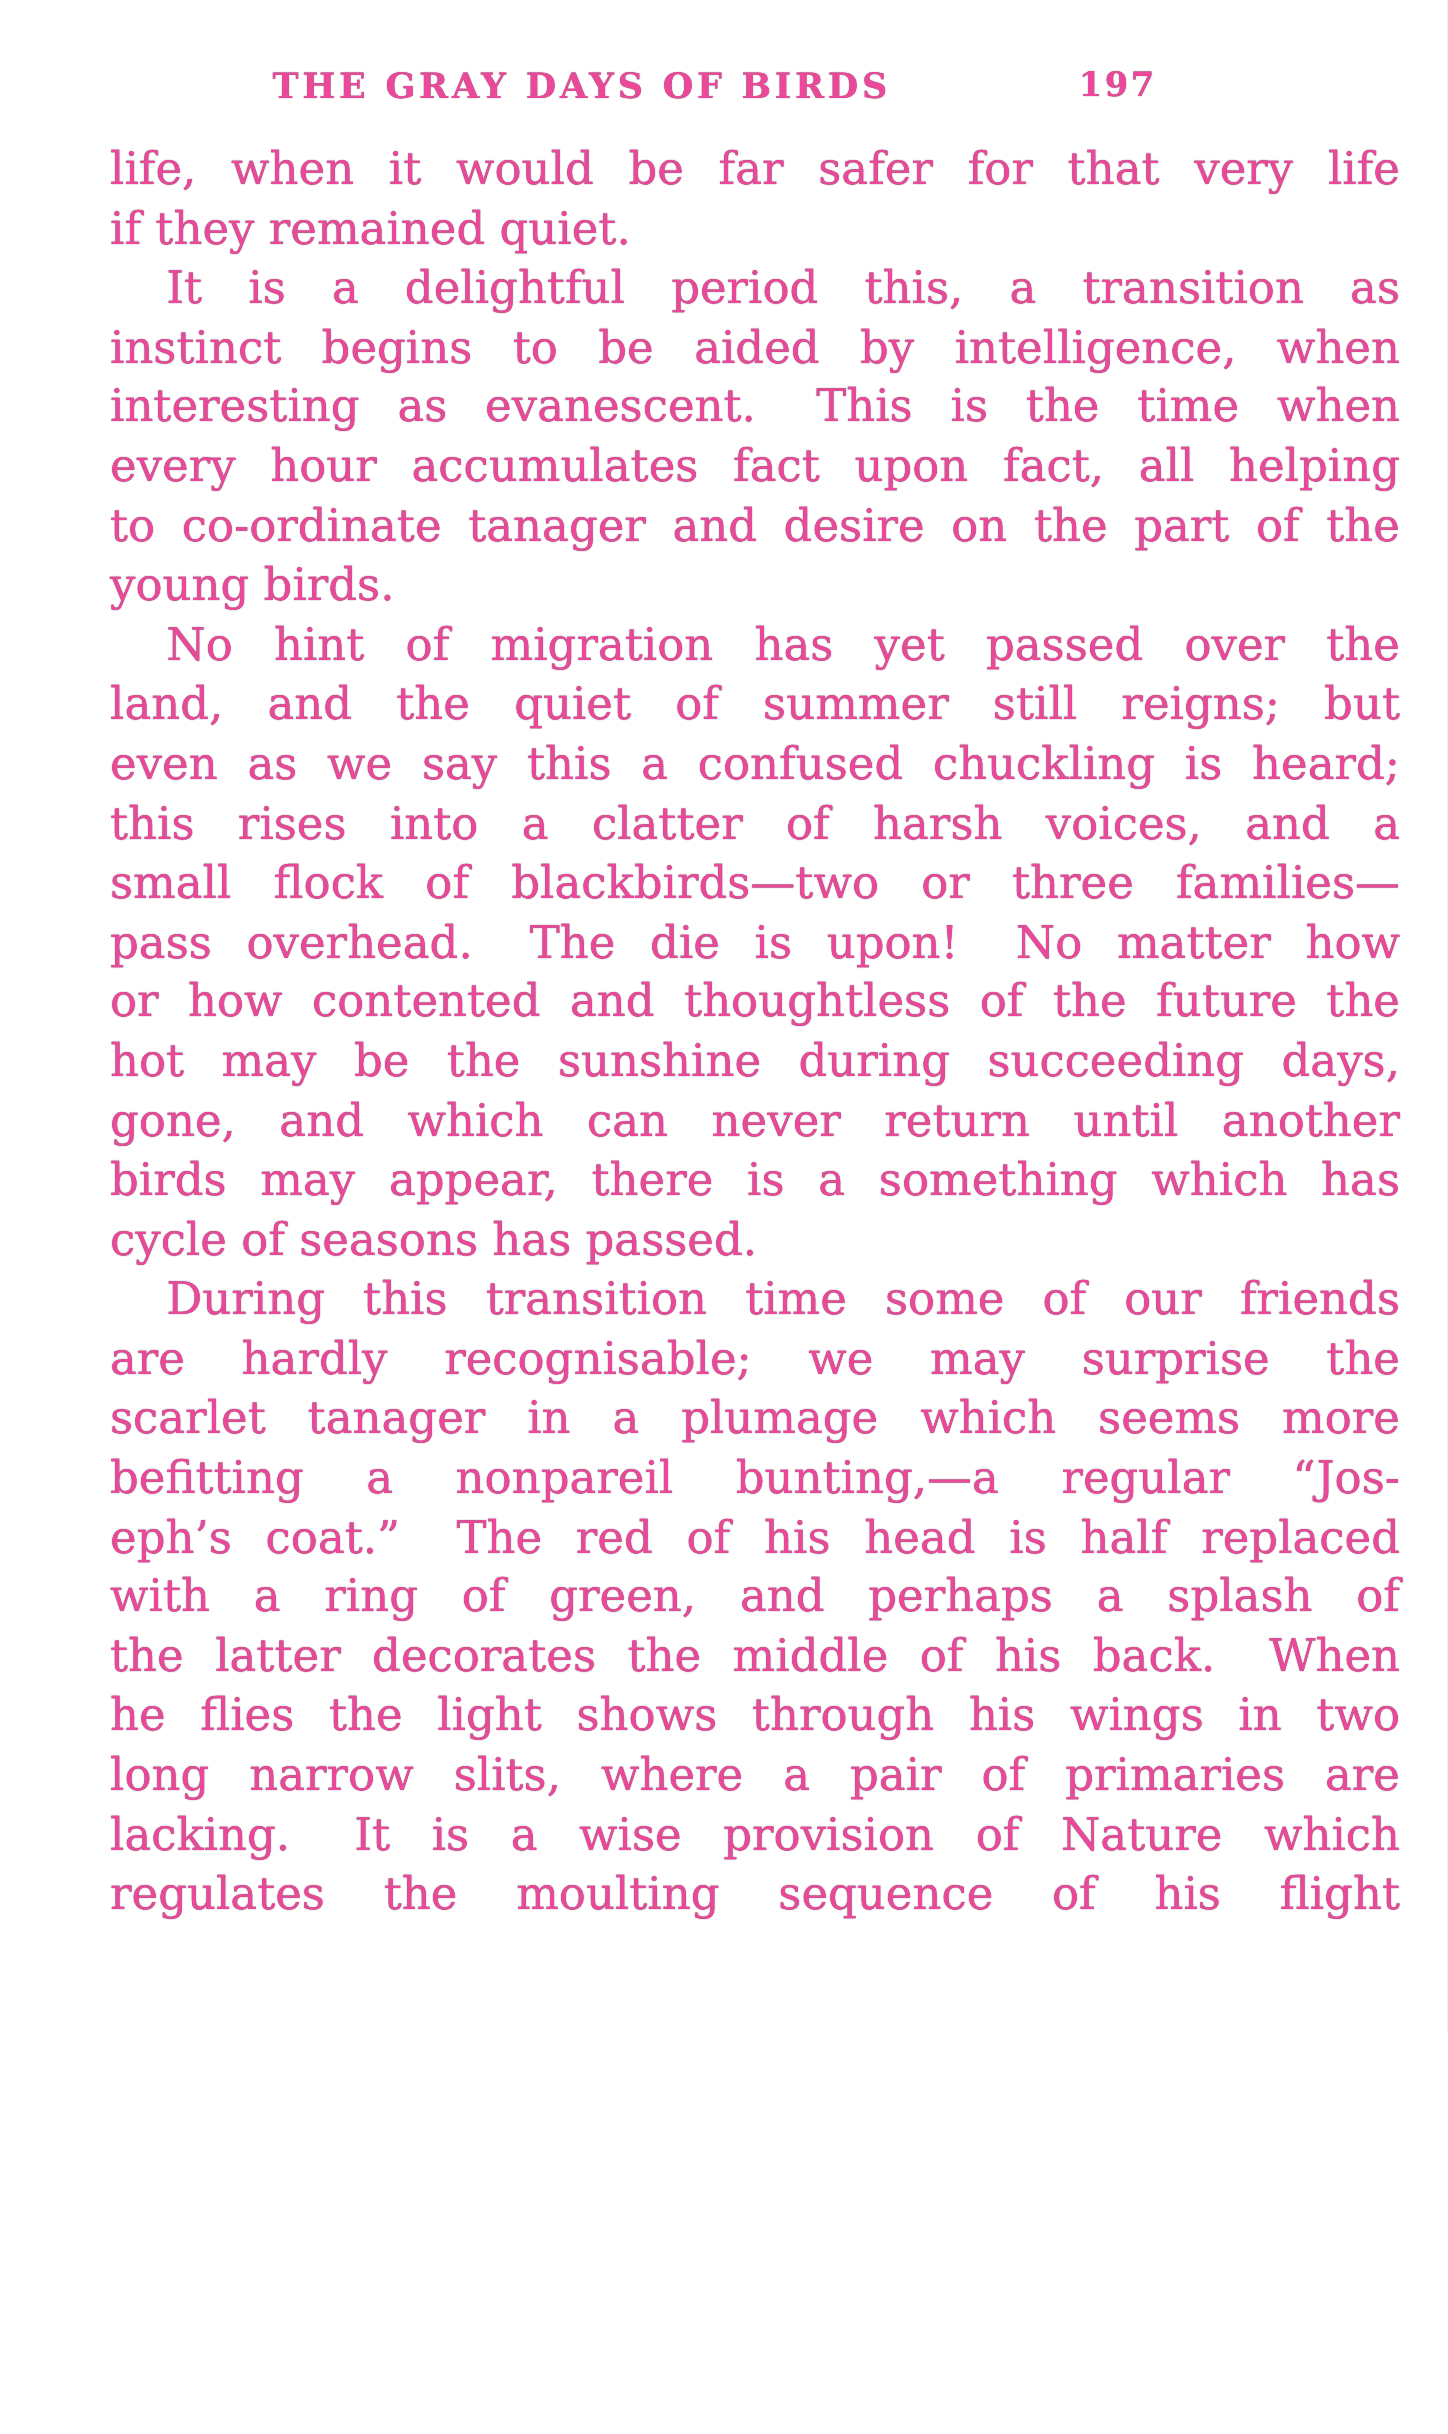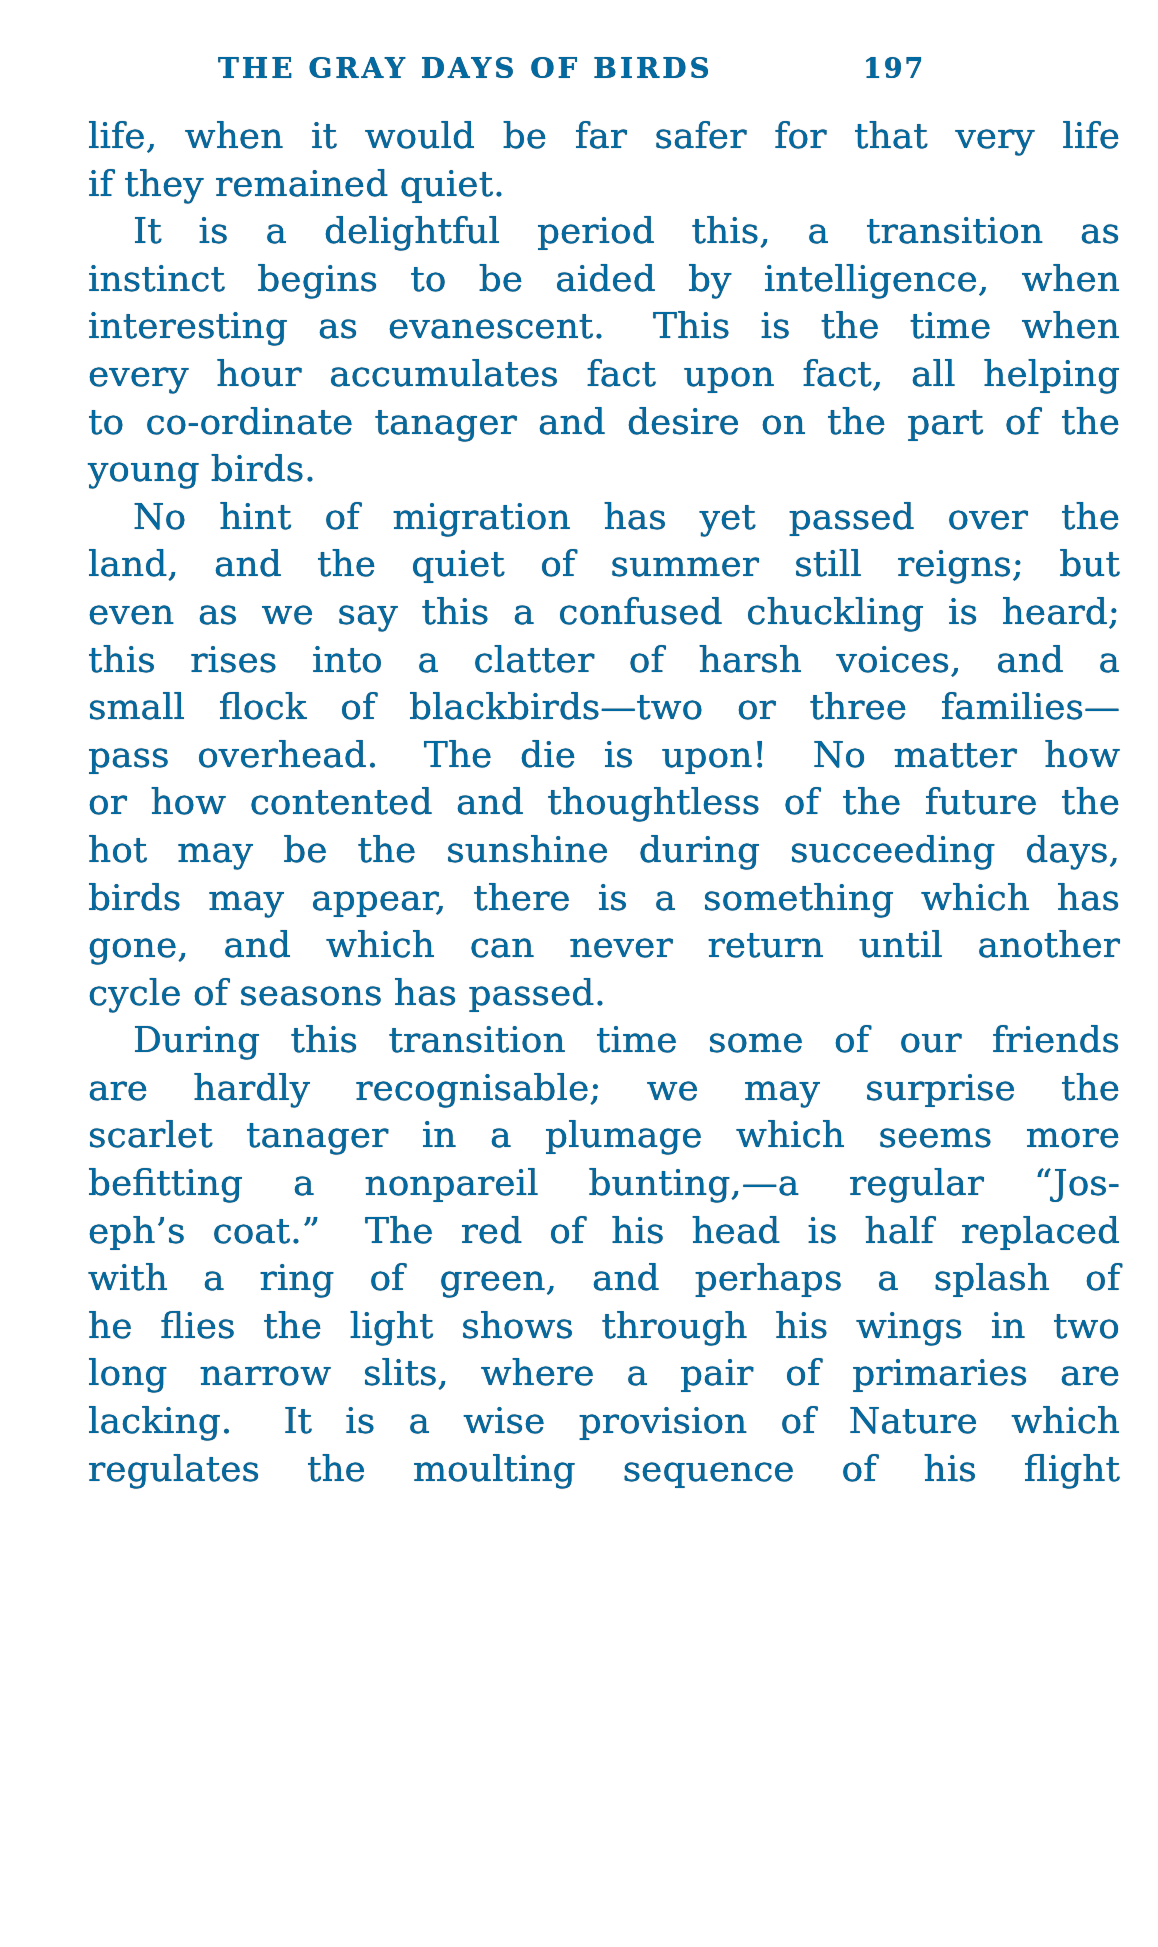--- a/index.html
+++ b/index.html
@@ -7,21 +7,21 @@
     padding: 0;
     background: #e8e8e8;
   }
   .sheet {
     position: relative;
     width: 1158px;
     height: 1947px;
     background: #ffffff;
     overflow: hidden;
     font-family: "DejaVu Serif", "Liberation Serif", serif;
-    color: #0369a1;
+    color: #ec4899;
   }
   .hdr {
     position: absolute;
     top: 52px;
     left: 0;
     width: 100%;
     height: 40px;
   }
   .hdr .title {
     position: absolute;
@@ -84,27 +84,28 @@
       <div class="line just">to co-ordinate tanager and desire on the part of the</div>
       <div class="line">young birds.</div>
       <div class="line indent just">No hint of migration has yet passed over the</div>
       <div class="line just">land, and the quiet of summer still reigns; but</div>
       <div class="line just">even as we say this a confused chuckling is heard;</div>
       <div class="line just">this rises into a clatter of harsh voices, and a</div>
       <div class="line just">small flock of blackbirds—two or three families—</div>
       <div class="line just">pass overhead.  The die is upon!  No matter how</div>
       <div class="line just">or how contented and thoughtless of the future the</div>
       <div class="line just">hot may be the sunshine during succeeding days,</div>
+      <div class="line just">gone, and which can never return until another</div>
       <div class="line just">birds may appear, there is a something which has</div>
-      <div class="line just">gone, and which can never return until another</div>
       <div class="line">cycle of seasons has passed.</div>
       <div class="line indent just">During this transition time some of our friends</div>
       <div class="line just">are hardly recognisable; we may surprise the</div>
       <div class="line just">scarlet tanager in a plumage which seems more</div>
       <div class="line just">befitting a nonpareil bunting,—a regular “Jos-</div>
       <div class="line just">eph’s coat.”  The red of his head is half replaced</div>
       <div class="line just">with a ring of green, and perhaps a splash of</div>
+      <div class="line just">the latter decorates the middle of his back.  When</div>
       <div class="line just">he flies the light shows through his wings in two</div>
       <div class="line just">long narrow slits, where a pair of primaries are</div>
       <div class="line just">lacking.  It is a wise provision of Nature which</div>
       <div class="line just">regulates the moulting sequence of his flight</div>
     </div>
 </div>
 
 </body></html>

